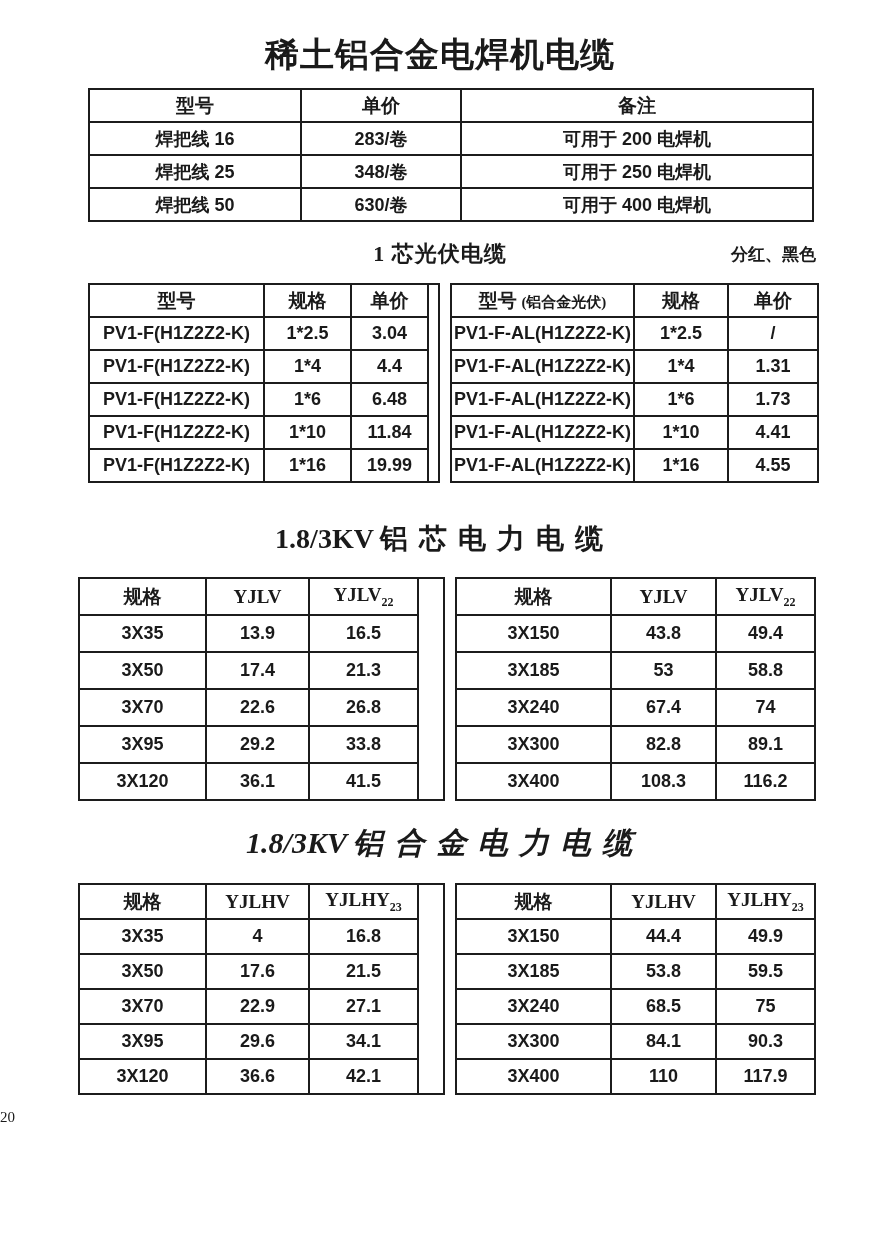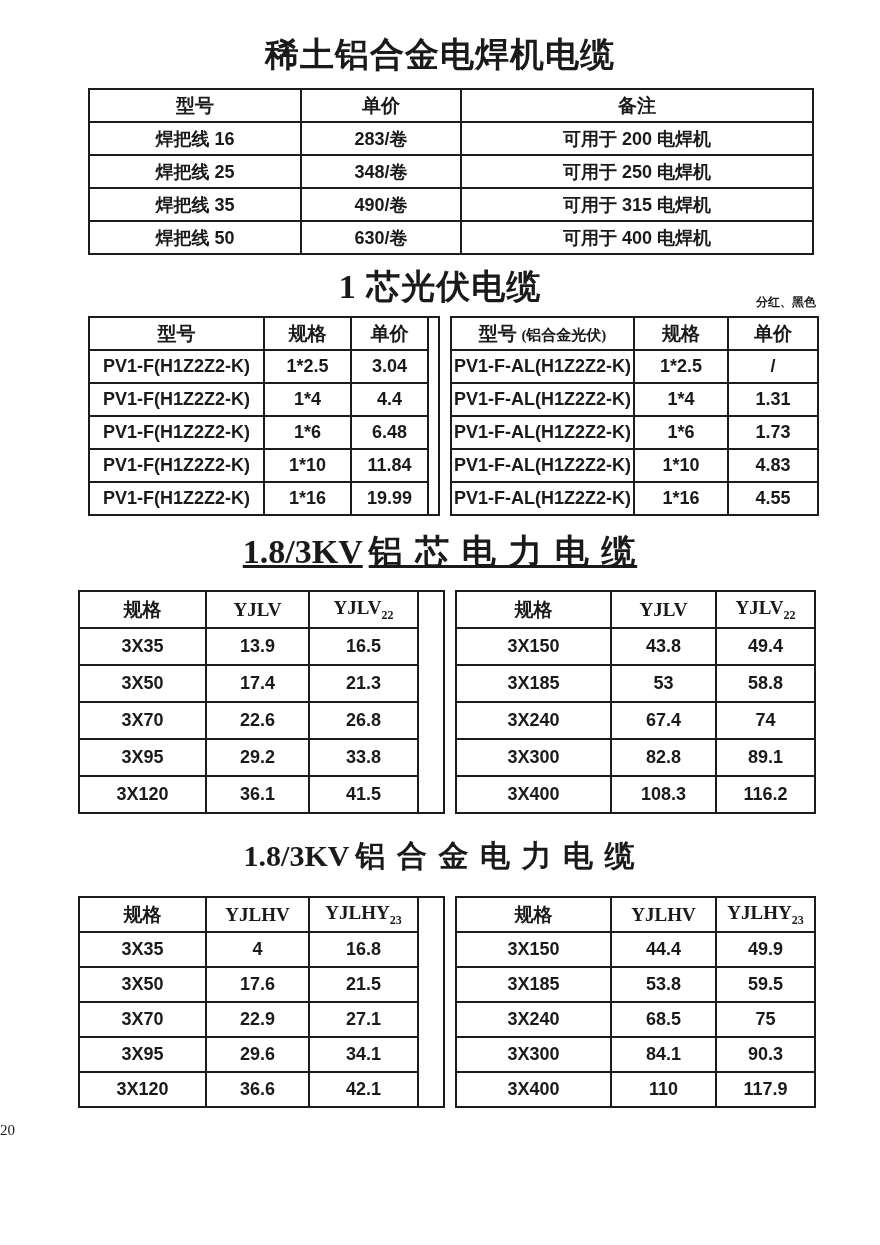--- a/index.html
+++ b/index.html
@@ -7,27 +7,27 @@
     width:880px;height:1245px;background:#ffffff;color:#1a1a1a;
     font-family:"Liberation Serif", serif;
     overflow:hidden;
   }
   .title{
     text-align:center;font-weight:bold;
     font-family:"Liberation Serif", serif;
   }
   .title1{padding-top:32px;font-size:34px;line-height:46px;letter-spacing:1px;}
   .title-row{position:relative;margin-top:13px;height:38px;}
-  .title2{font-size:34px;line-height:38px;letter-spacing:1px;}
+  .title2{font-size:22px;line-height:38px;letter-spacing:1px;}
   .color-note{
-    position:absolute;right:64px;top:24px;
-    font-size:12px;font-weight:bold;line-height:20px;
-  }
-  .title3{margin-top:16px;font-size:34px;line-height:40px;text-decoration:underline;}
-  .title4{margin-top:22px;font-size:30px;line-height:40px;}
+    position:absolute;right:64px;top:10px;
+    font-size:17px;font-weight:bold;line-height:20px;
+  }
+  .title3{margin-top:36px;font-size:28px;line-height:40px;}
+  .title4{margin-top:22px;font-size:30px;line-height:40px;font-style:italic;}
   .cjk-spaced{letter-spacing:2px;margin-left:6px;}
 
   table.t{
     border-collapse:collapse;table-layout:fixed;
   }
   table.t th, table.t td{
     border:2px solid #1c1c1c;
     text-align:center;vertical-align:middle;
     padding:0 2px;white-space:nowrap;overflow:hidden;
   }
@@ -84,25 +84,20 @@
         <td>焊把线 16</td>
         <td>283/卷</td>
         <td>可用于 200 电焊机</td>
       </tr>
       <tr>
         <td>焊把线 25</td>
         <td>348/卷</td>
         <td>可用于 250 电焊机</td>
       </tr>
       <tr>
-        <td>焊把线 35</td>
-        <td>490/卷</td>
-        <td>可用于 315 电焊机</td>
-      </tr>
-      <tr>
         <td>焊把线 50</td>
         <td>630/卷</td>
         <td>可用于 400 电焊机</td>
       </tr>
     </tbody>
 </table>
 
 <div class="title-row">
   <div class="title title2">1 芯光伏电缆</div>
   <div class="color-note">分红、黑色</div>
@@ -173,21 +168,21 @@
           <td>1.31</td>
         </tr>
         <tr>
           <td>PV1-F-AL(H1Z2Z2-K)</td>
           <td>1*6</td>
           <td>1.73</td>
         </tr>
         <tr>
           <td>PV1-F-AL(H1Z2Z2-K)</td>
           <td>1*10</td>
-          <td>4.83</td>
+          <td>4.41</td>
         </tr>
         <tr>
           <td>PV1-F-AL(H1Z2Z2-K)</td>
           <td>1*16</td>
           <td>4.55</td>
         </tr>
       </tbody>
   </table>
 </div>
 

